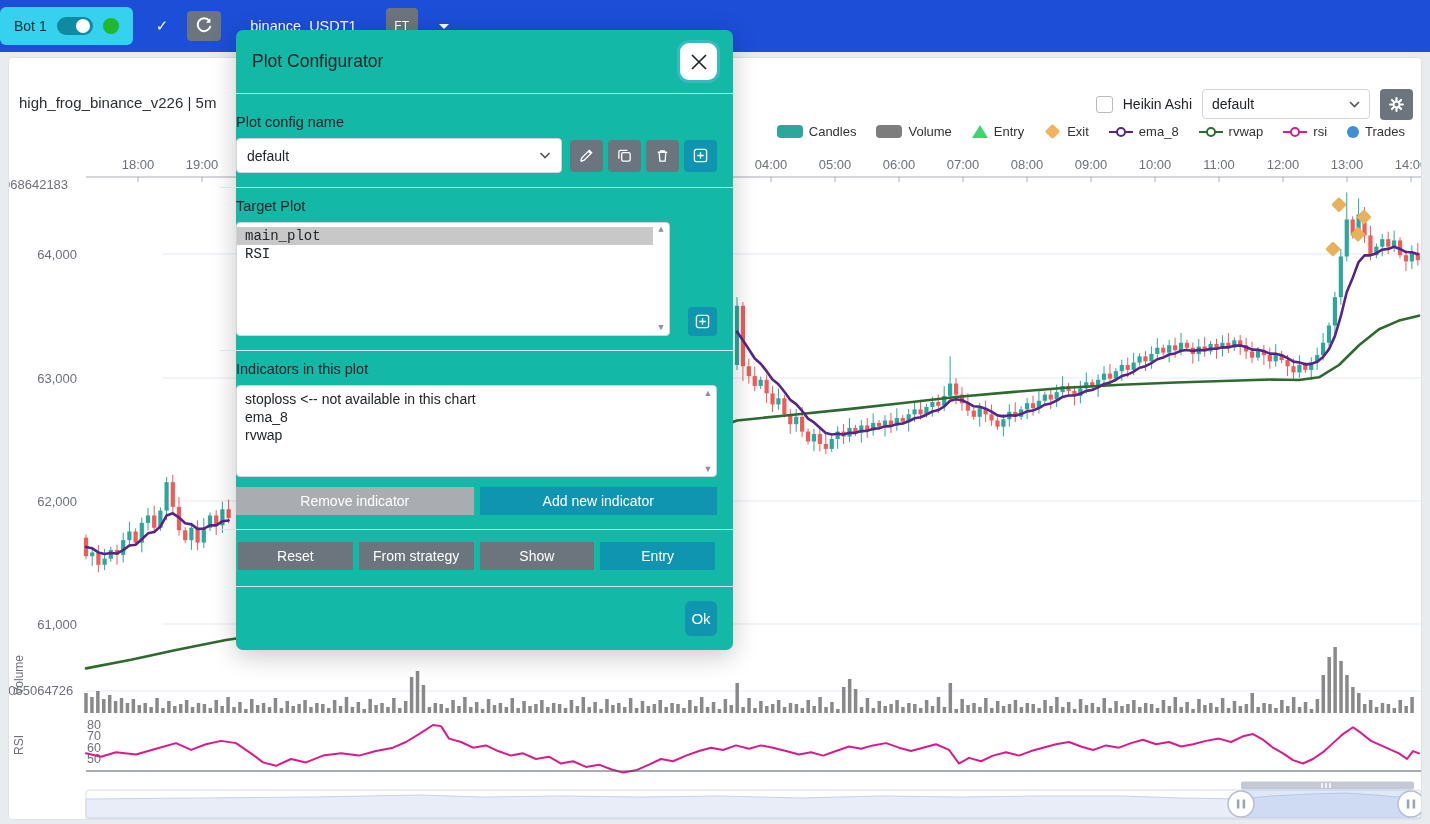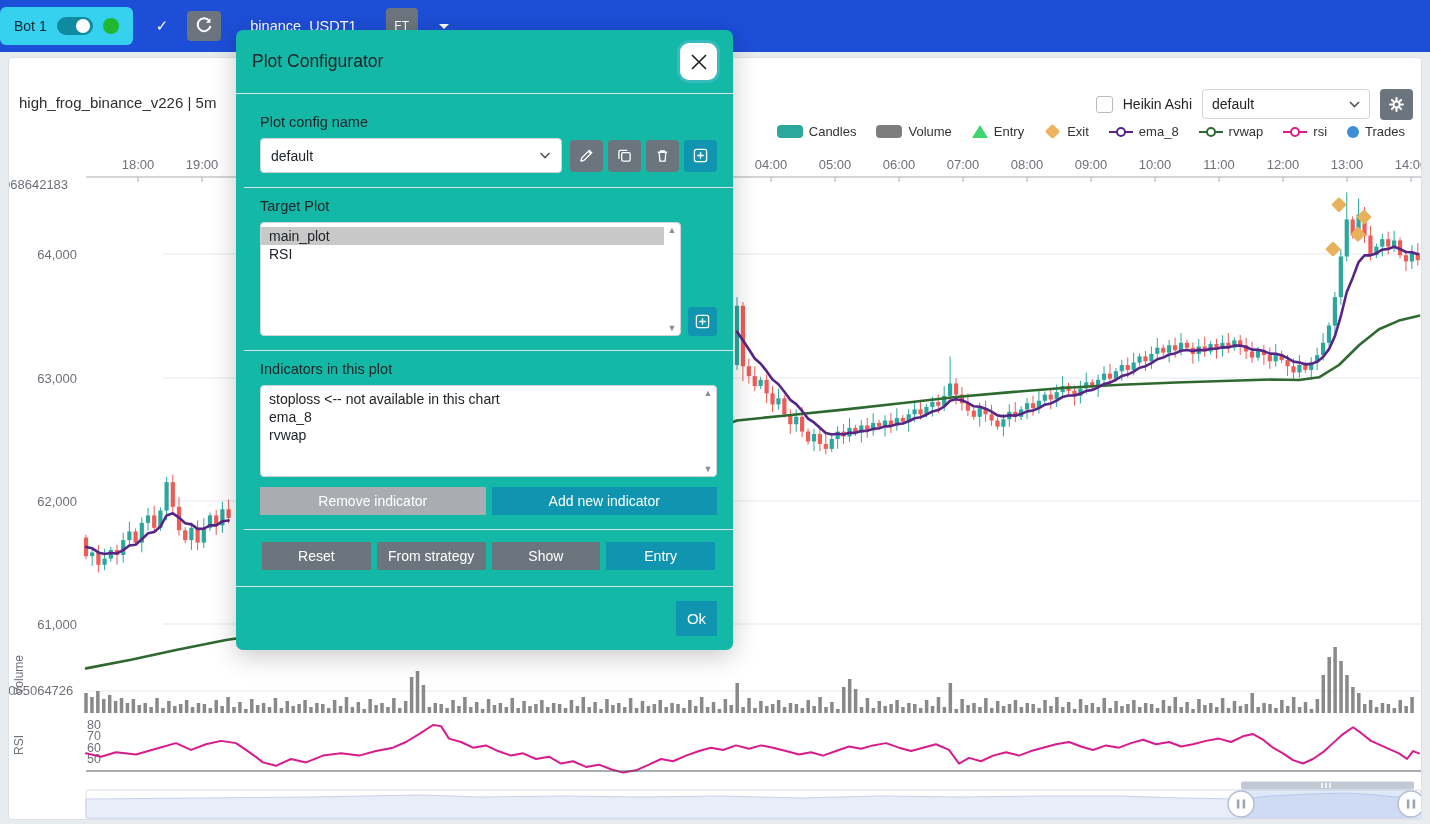--- a/index.html
+++ b/index.html
@@ -32,45 +32,45 @@
   .sw-line{position:relative;width:24px;height:13px;}
   .sw-line .bar{position:absolute;left:0;top:5.5px;width:24px;height:2.5px;}
   .sw-line .ring{position:absolute;left:7px;top:1.5px;width:6px;height:6px;border-radius:50%;background:#fff;border-width:2.5px;border-style:solid;}
   .sw-circ{width:12px;height:12px;border-radius:50%;}
   svg text{font-family:"Liberation Sans",sans-serif;}
   
   .modal{position:absolute;left:236px;top:30px;width:497px;background:#14b8a6;border-radius:7px;box-shadow:0 6px 26px rgba(0,0,0,0.22);z-index:50;box-sizing:border-box;}
   .modal-header{display:flex;align-items:center;justify-content:space-between;padding:13px 16px;border-bottom:1px solid #dee2e6;}
   .modal-title{font-size:17.5px;color:#212529;font-weight:500;}
   .close-btn{width:37px;height:37px;background:#fff;border:none;border-radius:9px;box-shadow:0 0 0 3px rgba(80,190,210,0.55);display:flex;align-items:center;justify-content:center;cursor:pointer;}
-  .modal-body{padding:12px 16px 0 16px;margin-left:8px;}
+  .modal-body{padding:12px 16px 0 0;}
   .field-label{font-size:14.5px;color:#212529;margin:8px 0 8px 0;}
   .cfg-row{display:flex;gap:5px;align-items:center;}
   .cfg-select{flex:1;height:33px;border:1px solid #ced4da;border-radius:4px;display:flex;align-items:center;justify-content:space-between;padding:0 10px;font-size:14px;color:#212529;cursor:pointer;background:#fff;margin-right:3px;}
   .sq-btn{width:33px;height:32px;border:none;border-radius:4px;display:flex;align-items:center;justify-content:center;cursor:pointer;}
   .sq-gray{background:#6c757d;}
   .sq-teal{background:#1095b1;}
   .hr{border:none;border-top:1px solid #dee2e6;margin:14px -16px 10px -16px;}
   .listbox{border:1px solid #ced4da;border-radius:4px;background:#fff;display:flex;overflow:hidden;}
   .list-items{flex:1;padding:4px 0;}
   .list-item{font-size:14px;color:#212529;padding:1px 8px;cursor:pointer;white-space:nowrap;}
   .list-item.selected{background:#c8c8c8;}
   .scrollcol{width:16px;display:flex;flex-direction:column;justify-content:space-between;align-items:center;padding:2px 0;color:#8a8f98;font-size:9px;}
   .scrollcol span{cursor:pointer;}
-  .target-row{display:flex;align-items:flex-end;gap:7px;}
+  .target-row{display:flex;align-items:flex-end;gap:18px;font-family:Liberation Mono, monospace;}
   .target-row .listbox{flex:1;height:112px;}
   .ind-listbox{height:90px;}
   .two-btn-row{display:flex;gap:6px;margin-top:10px;}
   .btn{border:none;border-radius:0;color:#fff;font-size:14px;height:28px;cursor:pointer;font-family:"Liberation Sans",sans-serif;}
   .btn-muted{background:#a9acb1;flex:1;}
   .btn-teal{background:#1095b1;flex:1;}
   .btn-gray{background:#6c757d;flex:1;}
   .four-btn-row{display:flex;gap:6px;margin:12px 2px 2px 2px;}
   .modal-footer{border-top:1px solid #dee2e6;margin-top:16px;padding:14px 16px;display:flex;justify-content:flex-end;}
-  .ok-btn{background:#1095b1;border:none;border-radius:0;color:#fff;font-size:15px;width:41px;height:35px;cursor:pointer;}
+  .ok-btn{background:#1095b1;border:none;border-radius:6px;color:#fff;font-size:15px;width:32px;height:35px;cursor:pointer;}
 </style>
 </head>
 <body>
 
 <div class="navbar">
   <div class="bot-pill">
     <span class="bot-label">Bot 1</span>
     <span class="toggle">
         <span class="knob"></span>
       </span>

